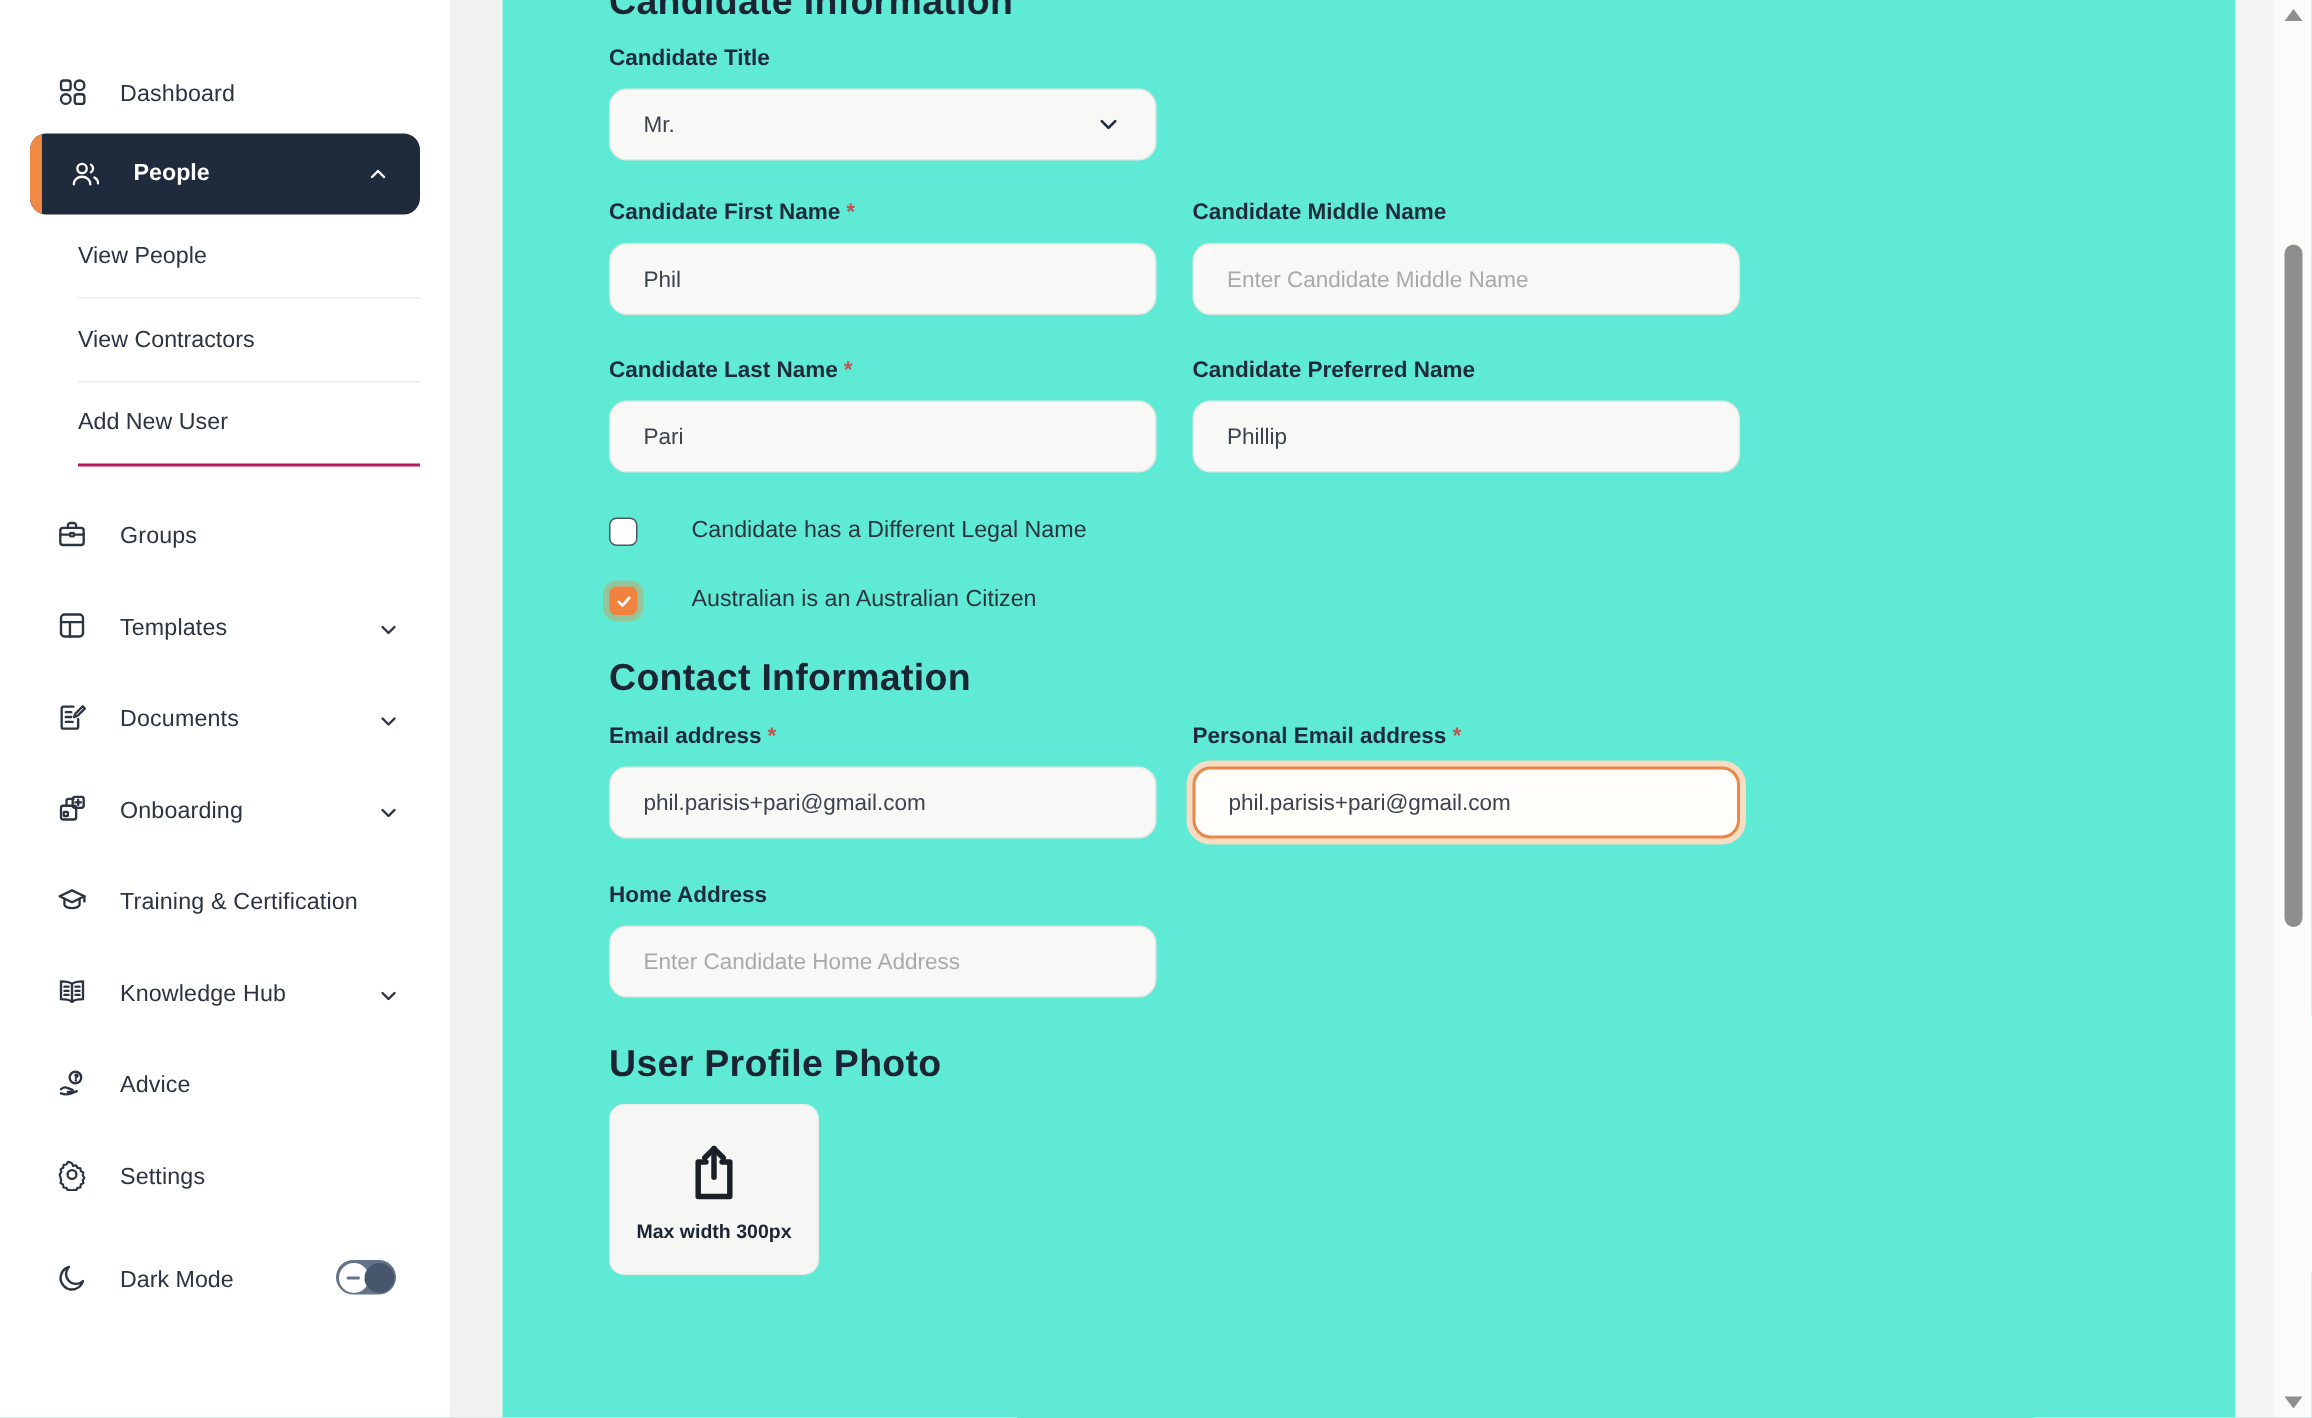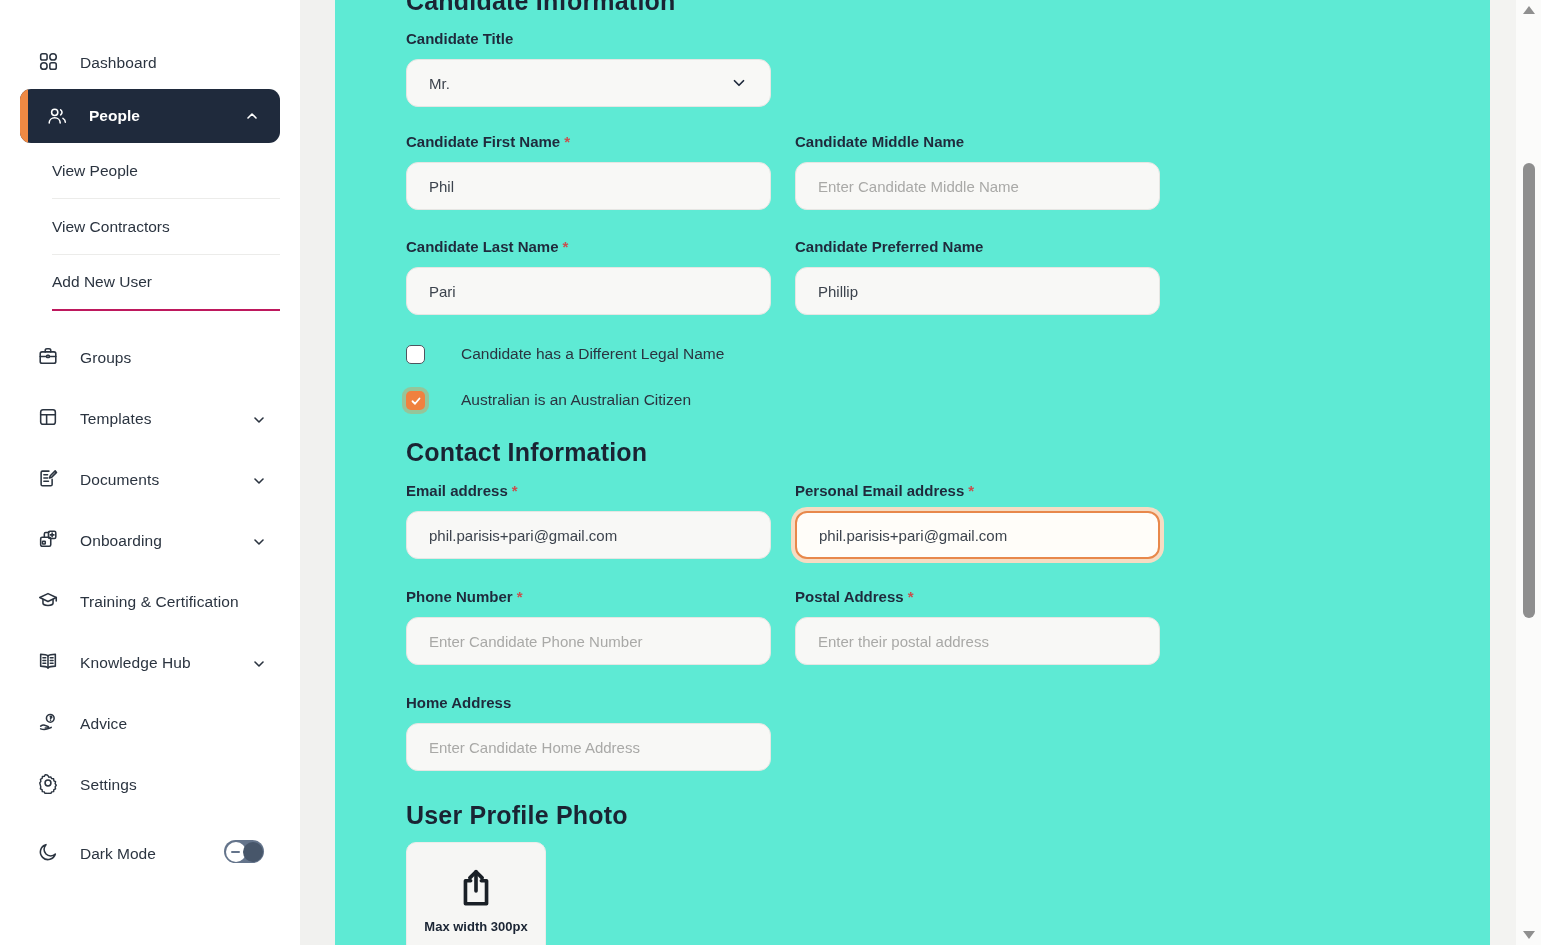--- a/index.html
+++ b/index.html
@@ -365,34 +365,20 @@
       <input class="text-input" type="text" value="phil.parisis+pari@gmail.com" style="">
     </div>
     <div class="field">
       <span class="field-label">
         <span>Personal Email address</span><span class="req">*</span>
       </span>
       <input class="text-input focused" type="text" value="phil.parisis+pari@gmail.com" style="">
     </div>
   </div>
 
-  <div class="row" style="margin-top:29px">
-    <div class="field">
-      <span class="field-label">
-        <span>Phone Number</span><span class="req">*</span>
-      </span>
-      <input class="text-input" type="text" placeholder="Enter Candidate Phone Number" style="">
-    </div>
-    <div class="field">
-      <span class="field-label">
-        <span>Postal Address</span><span class="req">*</span>
-      </span>
-      <input class="text-input" type="text" placeholder="Enter their postal address" style="">
-    </div>
-  </div>
 
   <div class="field" style="margin-top:29px">
     <span class="field-label">Home Address</span>
     <input class="text-input" type="text" placeholder="Enter Candidate Home Address" style="">
   </div>
 
   <h2 class="h-section" style="margin-top:30px">User Profile Photo</h2>
 
   <div class="upload-card">
     <span class="up-ico">

